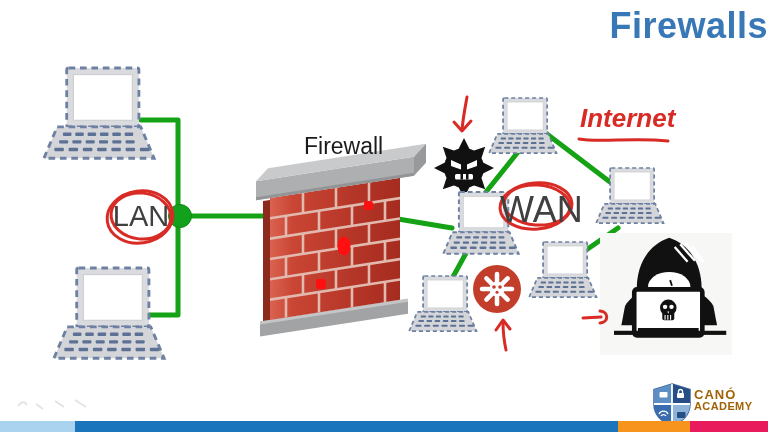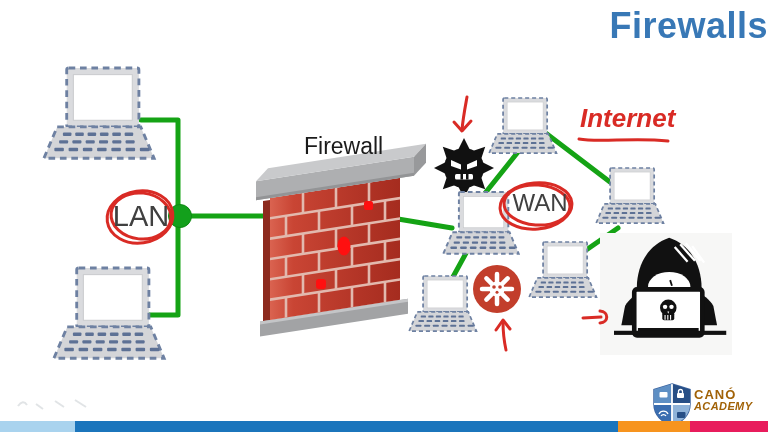--- a/index.html
+++ b/index.html
@@ -10,36 +10,36 @@
   .abs{position:absolute;}
   #title{
     left:0; right:0; top:5px; text-align:right;
     font-size:36px; font-weight:bold; letter-spacing:0.5px;
     color:var(--accent_blue,#3878b6);
     margin-left:6px;
   }
   .label{color:#404040; text-align:center;}
   #firewall-label{left:261px; top:133px; font-size:23px; color:#1b1b1b;margin-left:43px;}
   #lan-label{left:111px; top:200px; width:60px; font-size:29px;}
-  #wan-label{left:500px; top:189px; width:80px; font-size:24px;}
+  #wan-label{left:500px; top:189px; width:80px; font-size:36px;}
   #internet-label{left:580px; top:103px; font-size:26px; font-weight:bold;
     color:var(--annotation_red,#e0191f);font-style:italic;}
   svg{position:absolute; left:0; top:0;}
   .net-line{stroke:var(--line_green,#15a315); stroke-width:5; fill:none;
     stroke-linecap:round; stroke-linejoin:round;}
   .annot{stroke:var(--annotation_red,#d92b25); stroke-width:3; fill:none;
     stroke-linecap:round; stroke-linejoin:round;}
   .lt-screen{fill:#dadbde; stroke:#6e81a2; stroke-width:3; stroke-dasharray:7 5;}
   .lt-kb{fill:#d4d5d8; stroke:#6e81a2; stroke-width:3; stroke-dasharray:7 5;}
   .lt-key{fill:#5d7195;}
   .mortar{stroke:#e2b9ae; stroke-width:2.6; fill:none;}
   .blk{fill:#111111;}
   #logo-text{left:694px; top:388px; line-height:1; color:#a16207; font-weight:bold;}
   #logo-line1{font-size:13px; letter-spacing:1px;}
-  #logo-line2{font-size:11px; letter-spacing:0.4px;font-style:italic;}
+  #logo-line2{font-size:11px; letter-spacing:0.4px;}
   .stripe{position:absolute; top:421px; height:11px;}
   #stripe-lightblue{left:0; width:75px; background:var(--stripe_lightblue,#a9d3ee);}
   #stripe-blue{left:75px; width:543px; background:var(--stripe_blue,#1b75bc);}
   #stripe-orange{left:618px; width:72px; background:var(--stripe_orange,#f7941e);}
   #stripe-pink{left:690px; width:78px; background:var(--stripe_pink,#e81c5c);}
 </style>
 </head>
 <body>
 
 <div id="slide">

